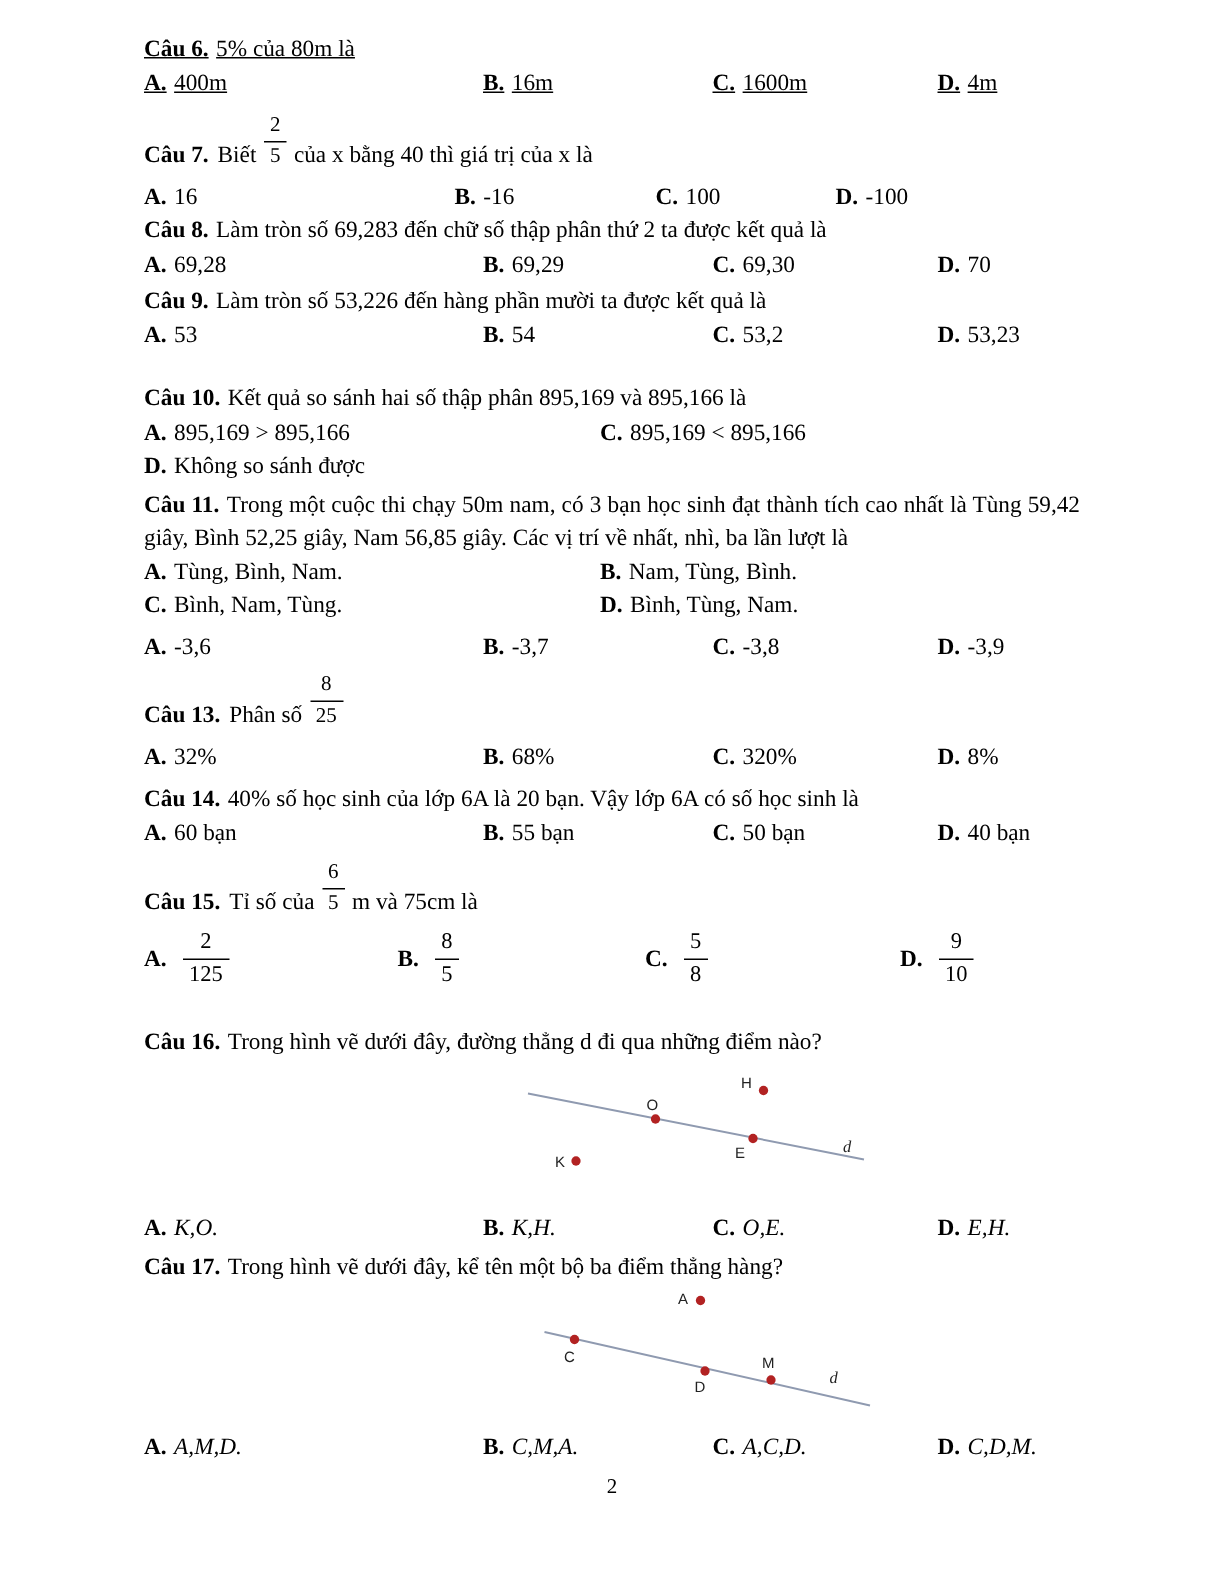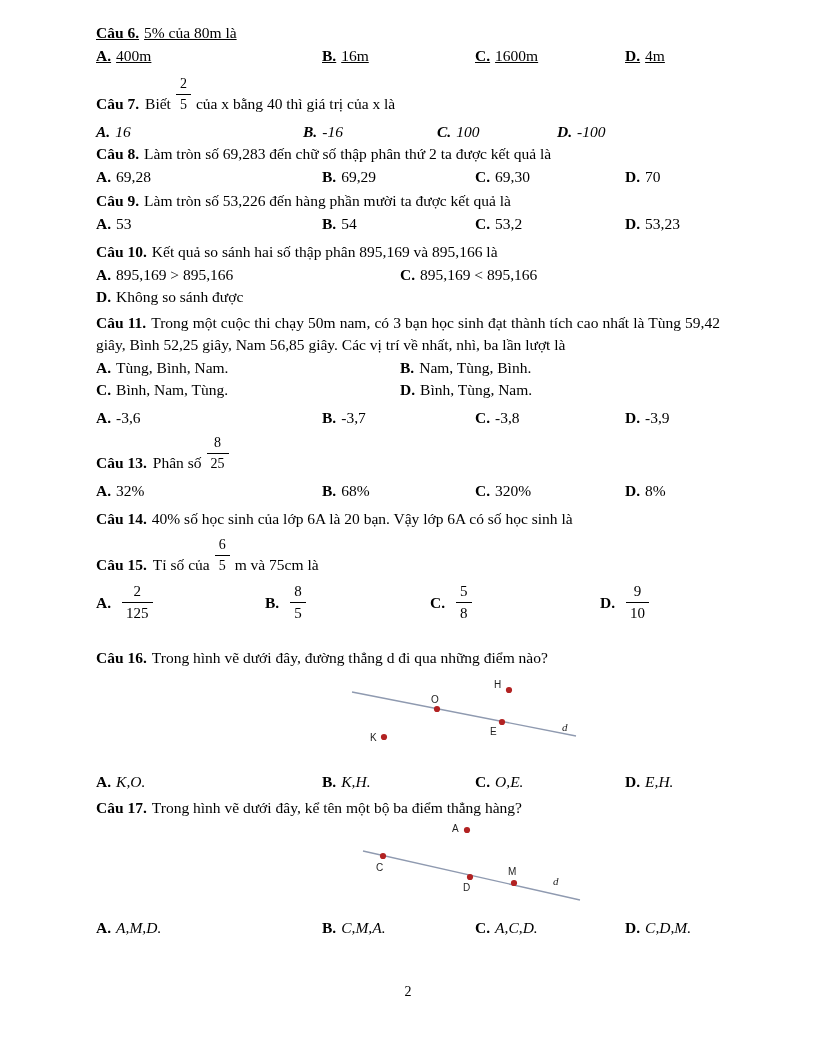--- a/index.html
+++ b/index.html
@@ -13,40 +13,40 @@
     position: relative;
     overflow: hidden;
     padding: 22px 96px 0 96px;
   }
   p { margin: 0; }
   b { font-weight: bold; }
   .q-text { line-height: 22px; text-align: justify; }
   .q-label { margin-right: 5px; }
   .opts { display: grid; line-height: 22px; margin-top: 1px; }
   .cols-std { grid-template-columns: 226px 153px 150px 1fr; }
-  .cols-q7  { grid-template-columns: 207px 134px 120px 1fr; font-style: italic; }
+  .cols-q7  { grid-template-columns: 207px 134px 120px 1fr; }
   .cols-eq  { grid-template-columns: 169px 165px 170px 1fr; }
   .cols-2   { grid-template-columns: 304px 1fr; }
   .opt b { margin-right: 5px; }
   .math { font-style: italic; }
 
   .frac-line { display: flex; align-items: flex-end; gap: 5px; line-height: 20px; }
   .frac-line .q-label { margin-right: 1px; }
   .frac { display: inline-block; text-align: center; font-size: 14px; line-height: 1; }
   .frac .fnum { display: block; padding: 2px 4px 3px; border-bottom: 1px solid #000; }
   .frac .fden { display: block; padding: 3px 4px 2px; }
   .opt-frac { display: flex; align-items: center; gap: 6px; }
   .opt-frac .frac { font-size: 15px; }
   .frac-line + .opts { margin-top: 7px; }
 
   .s6  { margin-top: 0; text-decoration: underline; }
   .s7  { margin-top: 8px; }
   .s8  { margin-top: 0; }
   .s9  { margin-top: 2px; }
-  .s10 { margin-top: 6px; }
+  .s10 { margin-top: 20px; }
   .s11 { margin-top: 4px; }
   .s12 { margin-top: 6px; }
   .s13 { margin-top: 5px; }
   .s14 { margin-top: 6px; }
   .s15 { margin-top: 6px; }
   .s16 { margin-top: 24px; }
   .s17 { margin-top: 4px; }
 
   .figure svg { display: block; }
   .fig16 { margin: 8px 0 10px 254px; width: 250px; height: 84px; }
@@ -150,20 +150,26 @@
   <div class="opts cols-std">
     <p class="opt"><b>A.</b><span>32%</span></p>
     <p class="opt"><b>B.</b><span>68%</span></p>
     <p class="opt"><b>C.</b><span>320%</span></p>
     <p class="opt"><b>D.</b><span>8%</span></p>
   </div>
 </section>
 
 <section class="q s14">
   <p class="q-text"><b class="q-label">Câu 14.</b><span>40% số học sinh của lớp 6A là 20 bạn. Vậy lớp 6A có số học sinh là</span></p>
+  <div class="opts cols-std">
+    <p class="opt"><b>A.</b><span>60 bạn</span></p>
+    <p class="opt"><b>B.</b><span>55 bạn</span></p>
+    <p class="opt"><b>C.</b><span>50 bạn</span></p>
+    <p class="opt"><b>D.</b><span>40 bạn</span></p>
+  </div>
 </section>
 
 <section class="q s15">
   <p class="q-text frac-line">
     <b class="q-label">Câu 15.</b>
       <span>Tỉ số của</span>
       <span class="frac">
         <span class="fnum">6</span>
         <span class="fden">5</span>
       </span>

